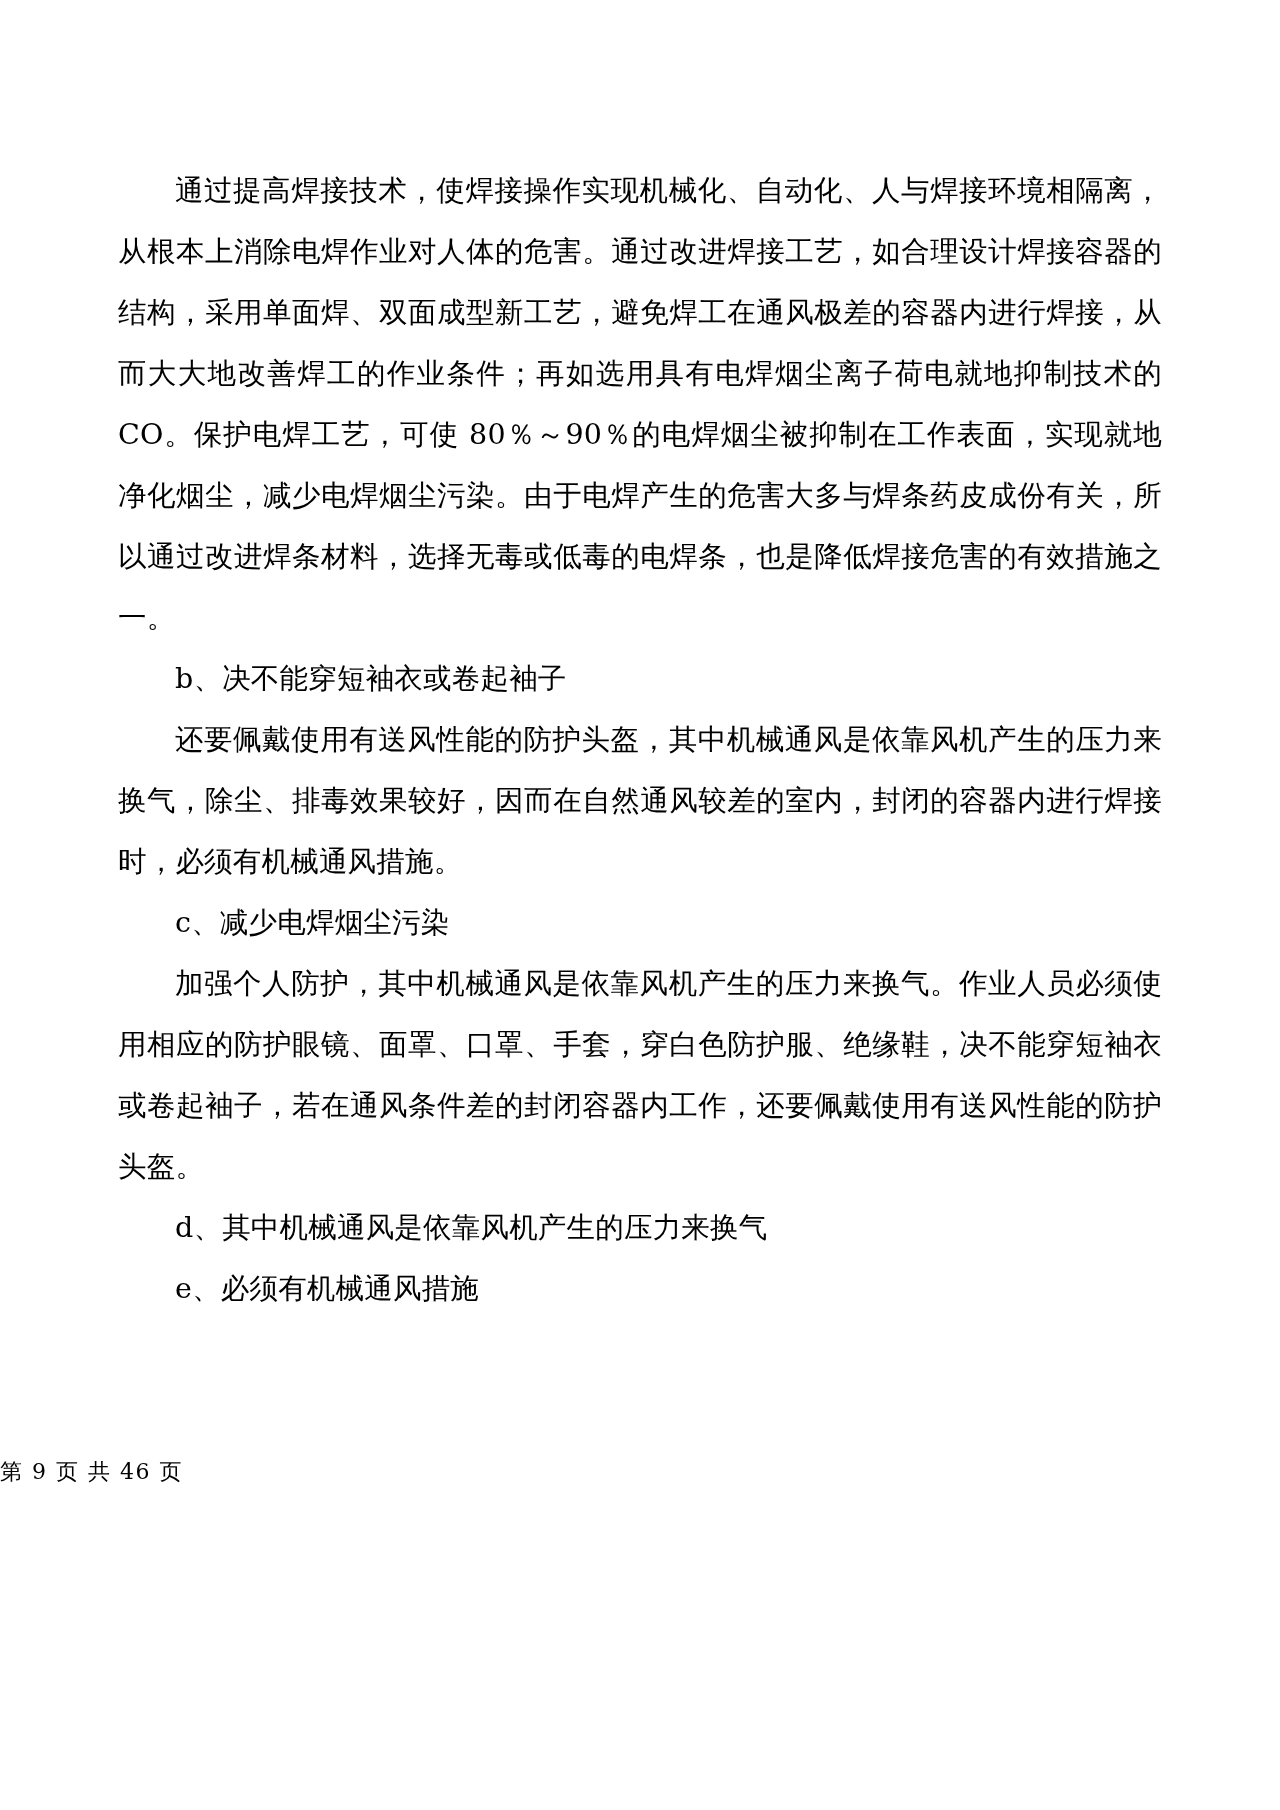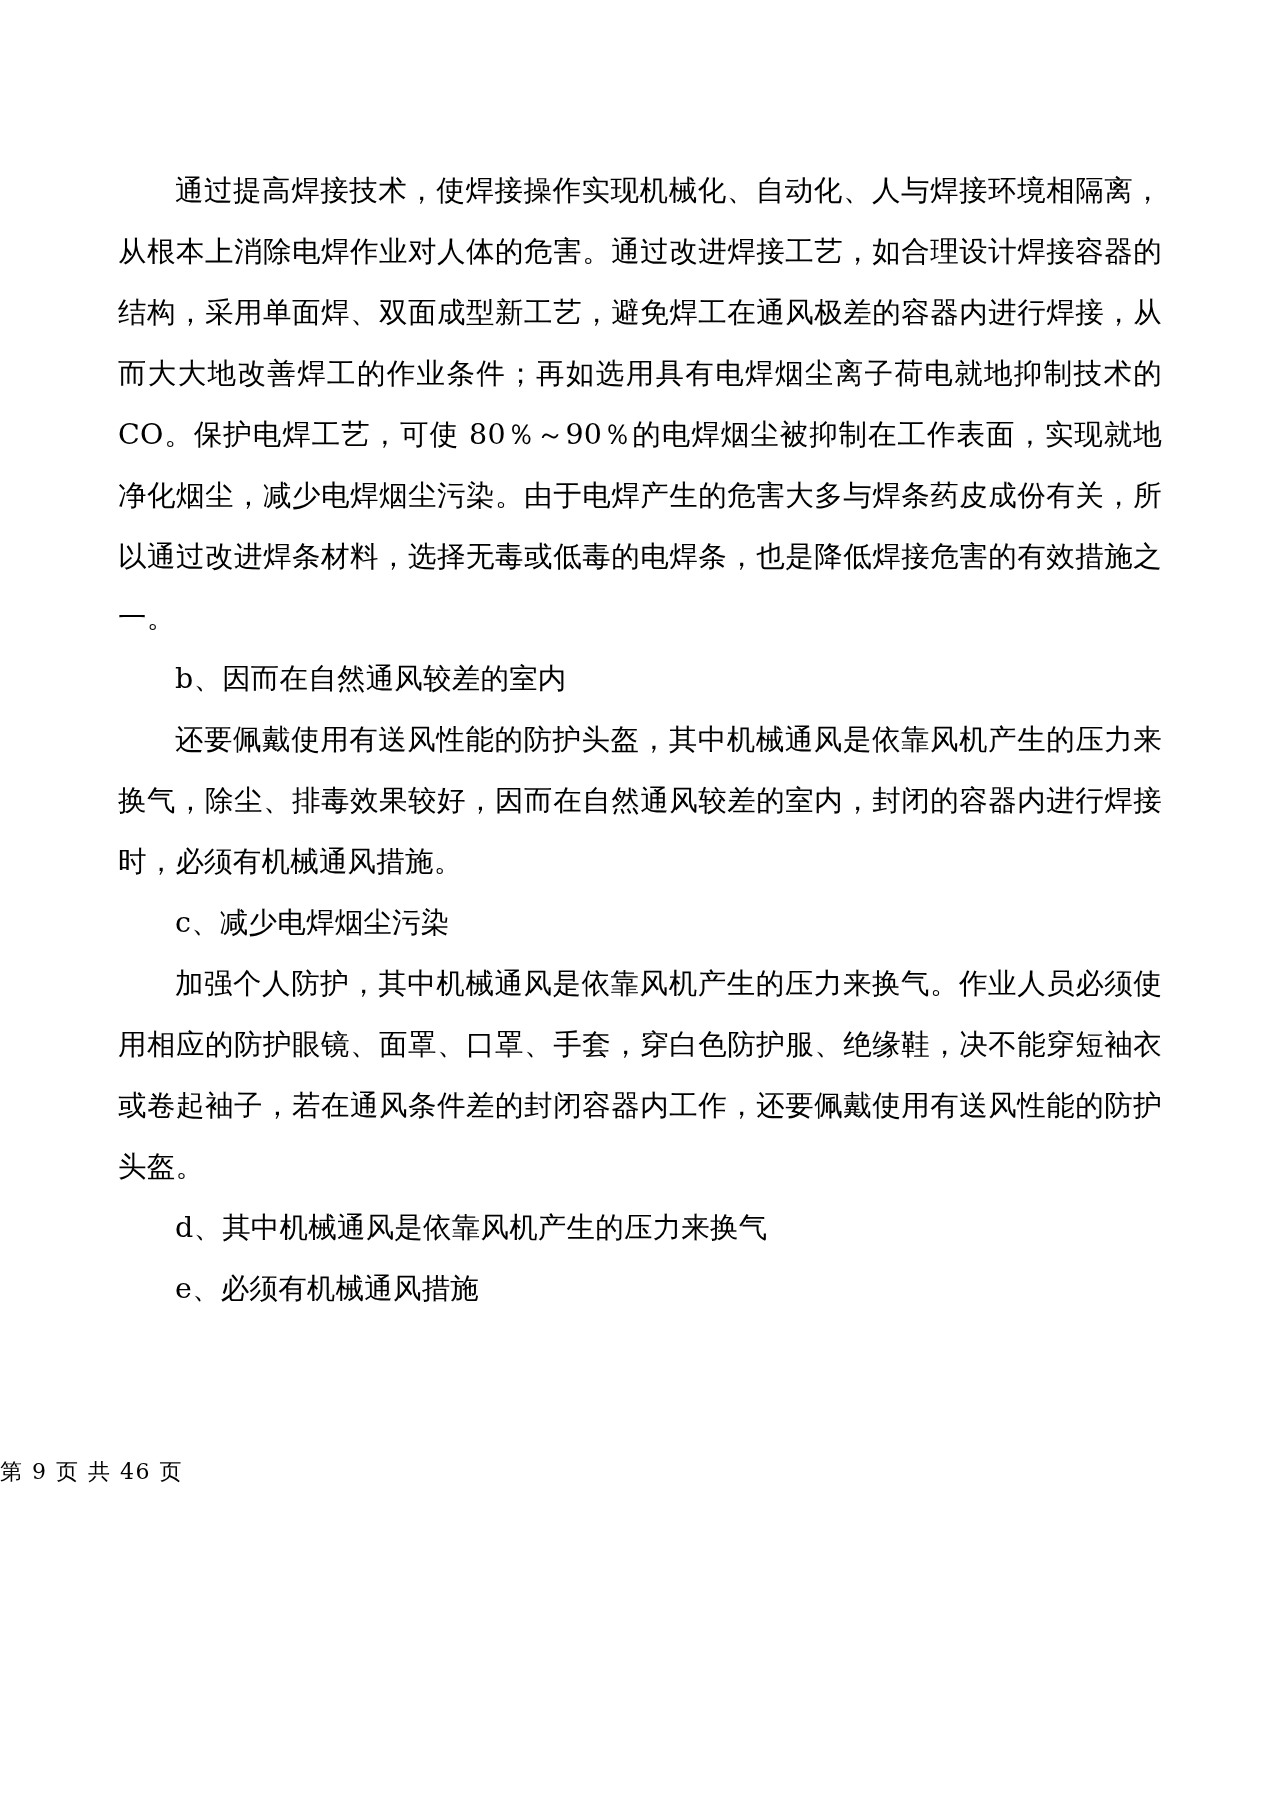--- a/index.html
+++ b/index.html
@@ -53,21 +53,21 @@
     letter-spacing: 1.5px;
     font-family: "DejaVu Serif", "Liberation Serif", serif;
   }
 </style>
 </head>
 <body>
 
 <div class="page">
   <div class="content">
     <p class="indent">通过提高焊接技术，使焊接操作实现机械化、自动化、人与焊接环境相隔离，从根本上消除电焊作业对人体的危害。通过改进焊接工艺，如合理设计焊接容器的结构，采用单面焊、双面成型新工艺，避免焊工在通风极差的容器内进行焊接，从而大大地改善焊工的作业条件；再如选用具有电焊烟尘离子荷电就地抑制技术的 CO。保护电焊工艺，可使 80％～90％的电焊烟尘被抑制在工作表面，实现就地净化烟尘，减少电焊烟尘污染。由于电焊产生的危害大多与焊条药皮成份有关，所以通过改进焊条材料，选择无毒或低毒的电焊条，也是降低焊接危害的有效措施之一。</p>
-    <p class="indent">b、因而在自然通风较差的室内</p>
+    <p class="indent">b、决不能穿短袖衣或卷起袖子</p>
     <p class="indent">还要佩戴使用有送风性能的防护头盔，其中机械通风是依靠风机产生的压力来换气，除尘、排毒效果较好，因而在自然通风较差的室内，封闭的容器内进行焊接时，必须有机械通风措施。</p>
     <p class="indent">c、减少电焊烟尘污染</p>
     <p class="indent">加强个人防护，其中机械通风是依靠风机产生的压力来换气。作业人员必须使用相应的防护眼镜、面罩、口罩、手套，穿白色防护服、绝缘鞋，决不能穿短袖衣或卷起袖子，若在通风条件差的封闭容器内工作，还要佩戴使用有送风性能的防护头盔。</p>
     <p class="indent">d、其中机械通风是依靠风机产生的压力来换气</p>
     <p class="indent">e、必须有机械通风措施</p>
   </div>
   <div class="footer">第 9 页 共 46 页</div>
 </div>
 
 </body></html>

